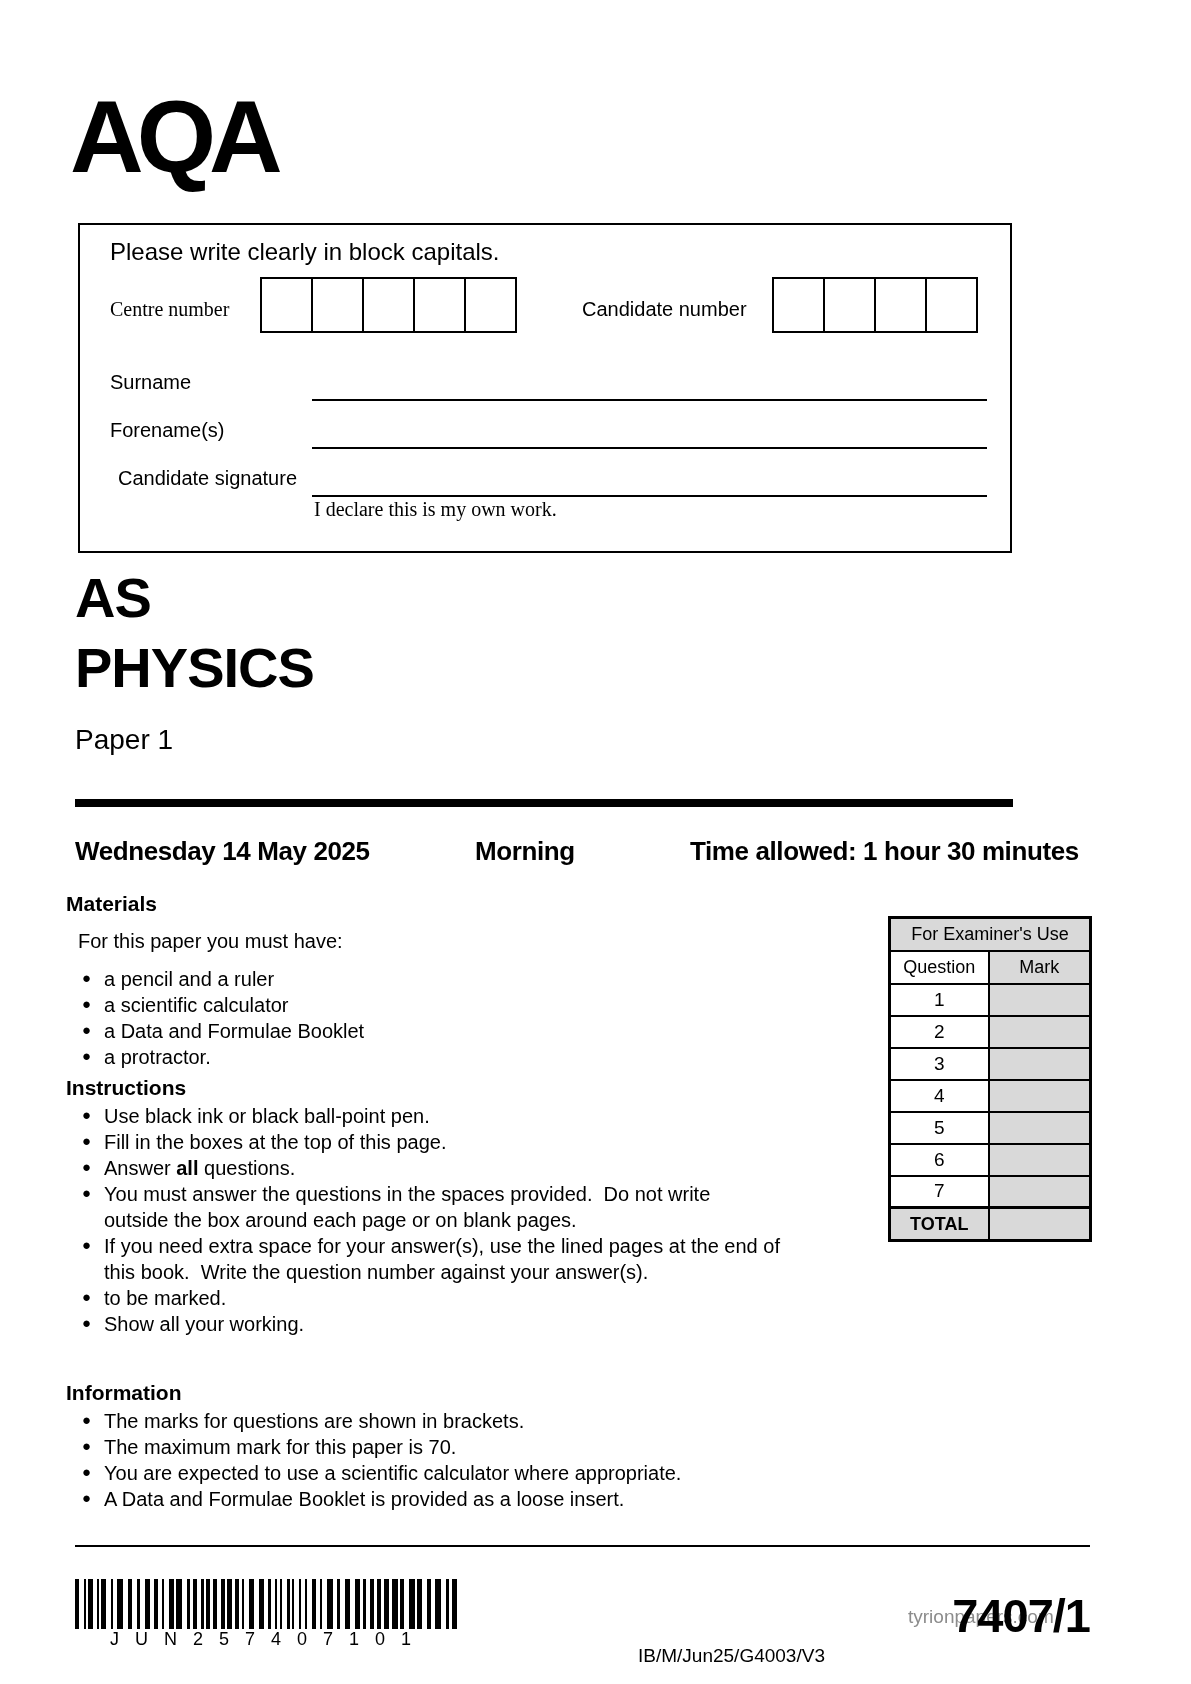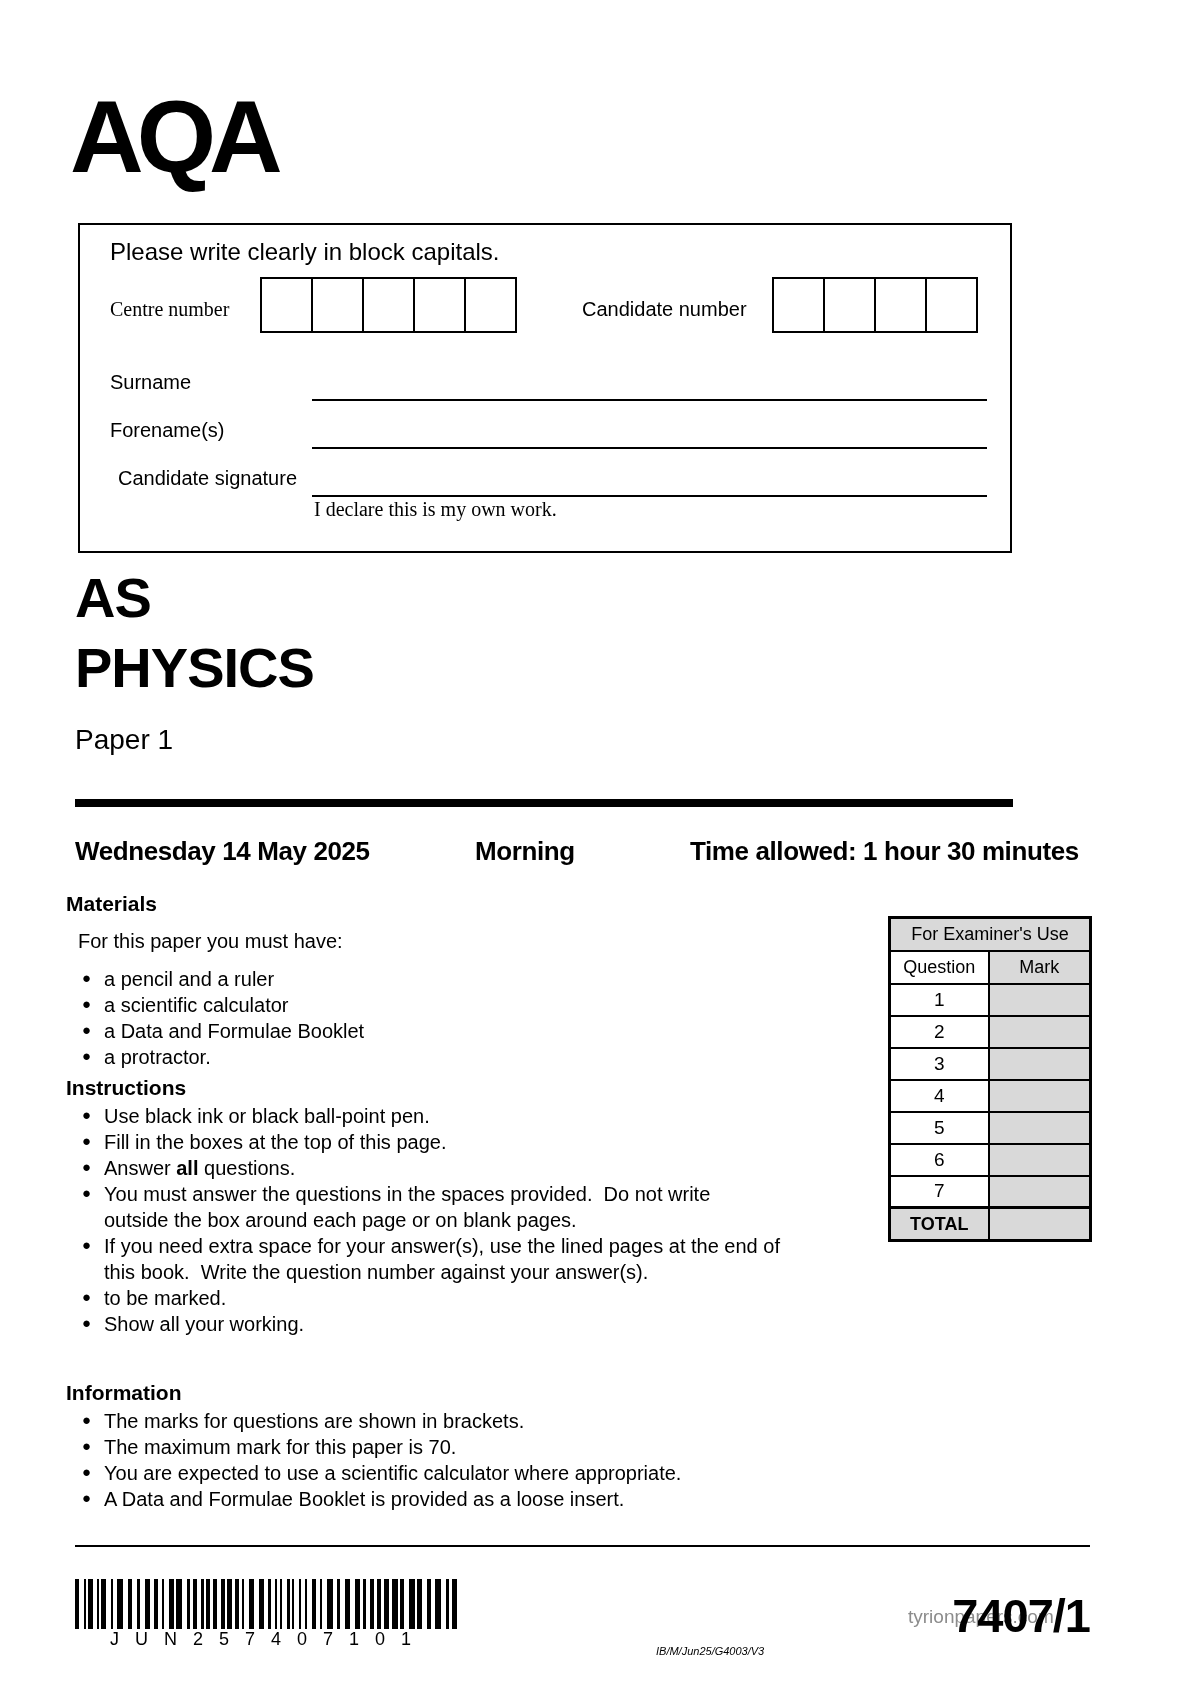--- a/index.html
+++ b/index.html
@@ -49,21 +49,21 @@
   .exam-tbl .total td{border-top:3px solid #000;background:var(--shade);font-weight:700;height:33px;}
   .exam-tbl{border:3px solid #000;padding-left:18px;}
 
   .rule-thin{left:75px;top:1545px;width:1015px;height:2px;background:#000;}
 
   
   .barcode{left:75px;top:1579px;width:388px;height:50px;display:flex;align-items:stretch;}
   .barcode i{background:#000;height:100%;display:block;}
   .barcode s{height:100%;display:block;text-decoration:none;}
   .bc-text{left:110px;top:1629px;font-size:18px;letter-spacing:16px;font-weight:500;}
-  .ib-ref{left:656px;top:1645px;font-size:11px;font-style:italic;}
+  .ib-ref{left:638px;top:1645px;font-size:19px;}
   .wmark{left:908px;top:1606px;font-size:19px;color:#8c8c8c;z-index:1;}
   .pcode{left:890px;top:1588px;width:200px;text-align:right;font-size:47px;font-weight:700;z-index:2;letter-spacing:-1px;}
 </style>
 </head>
 <body>
 
 <div class="page">
 
   <div class="abs logo">AQA</div>
 

